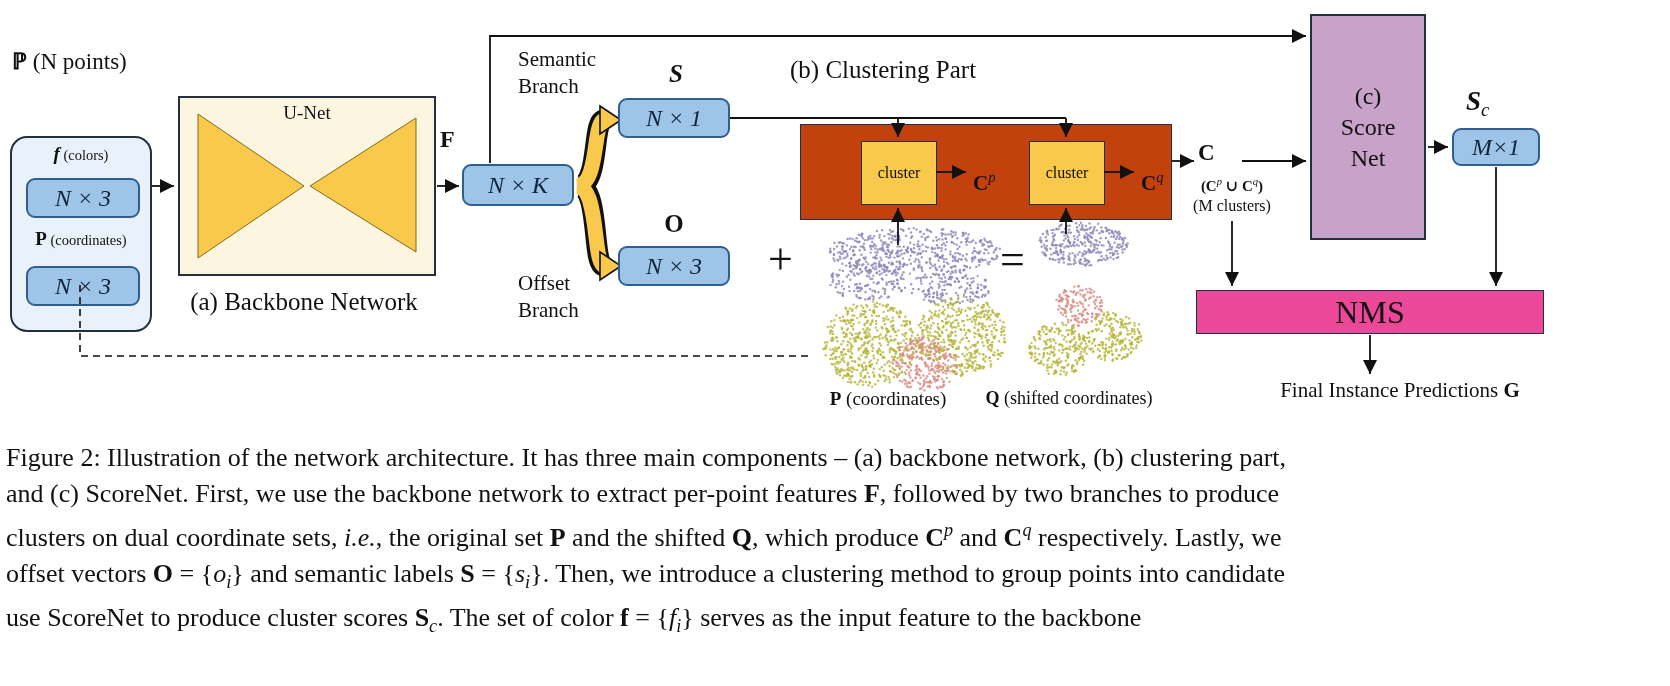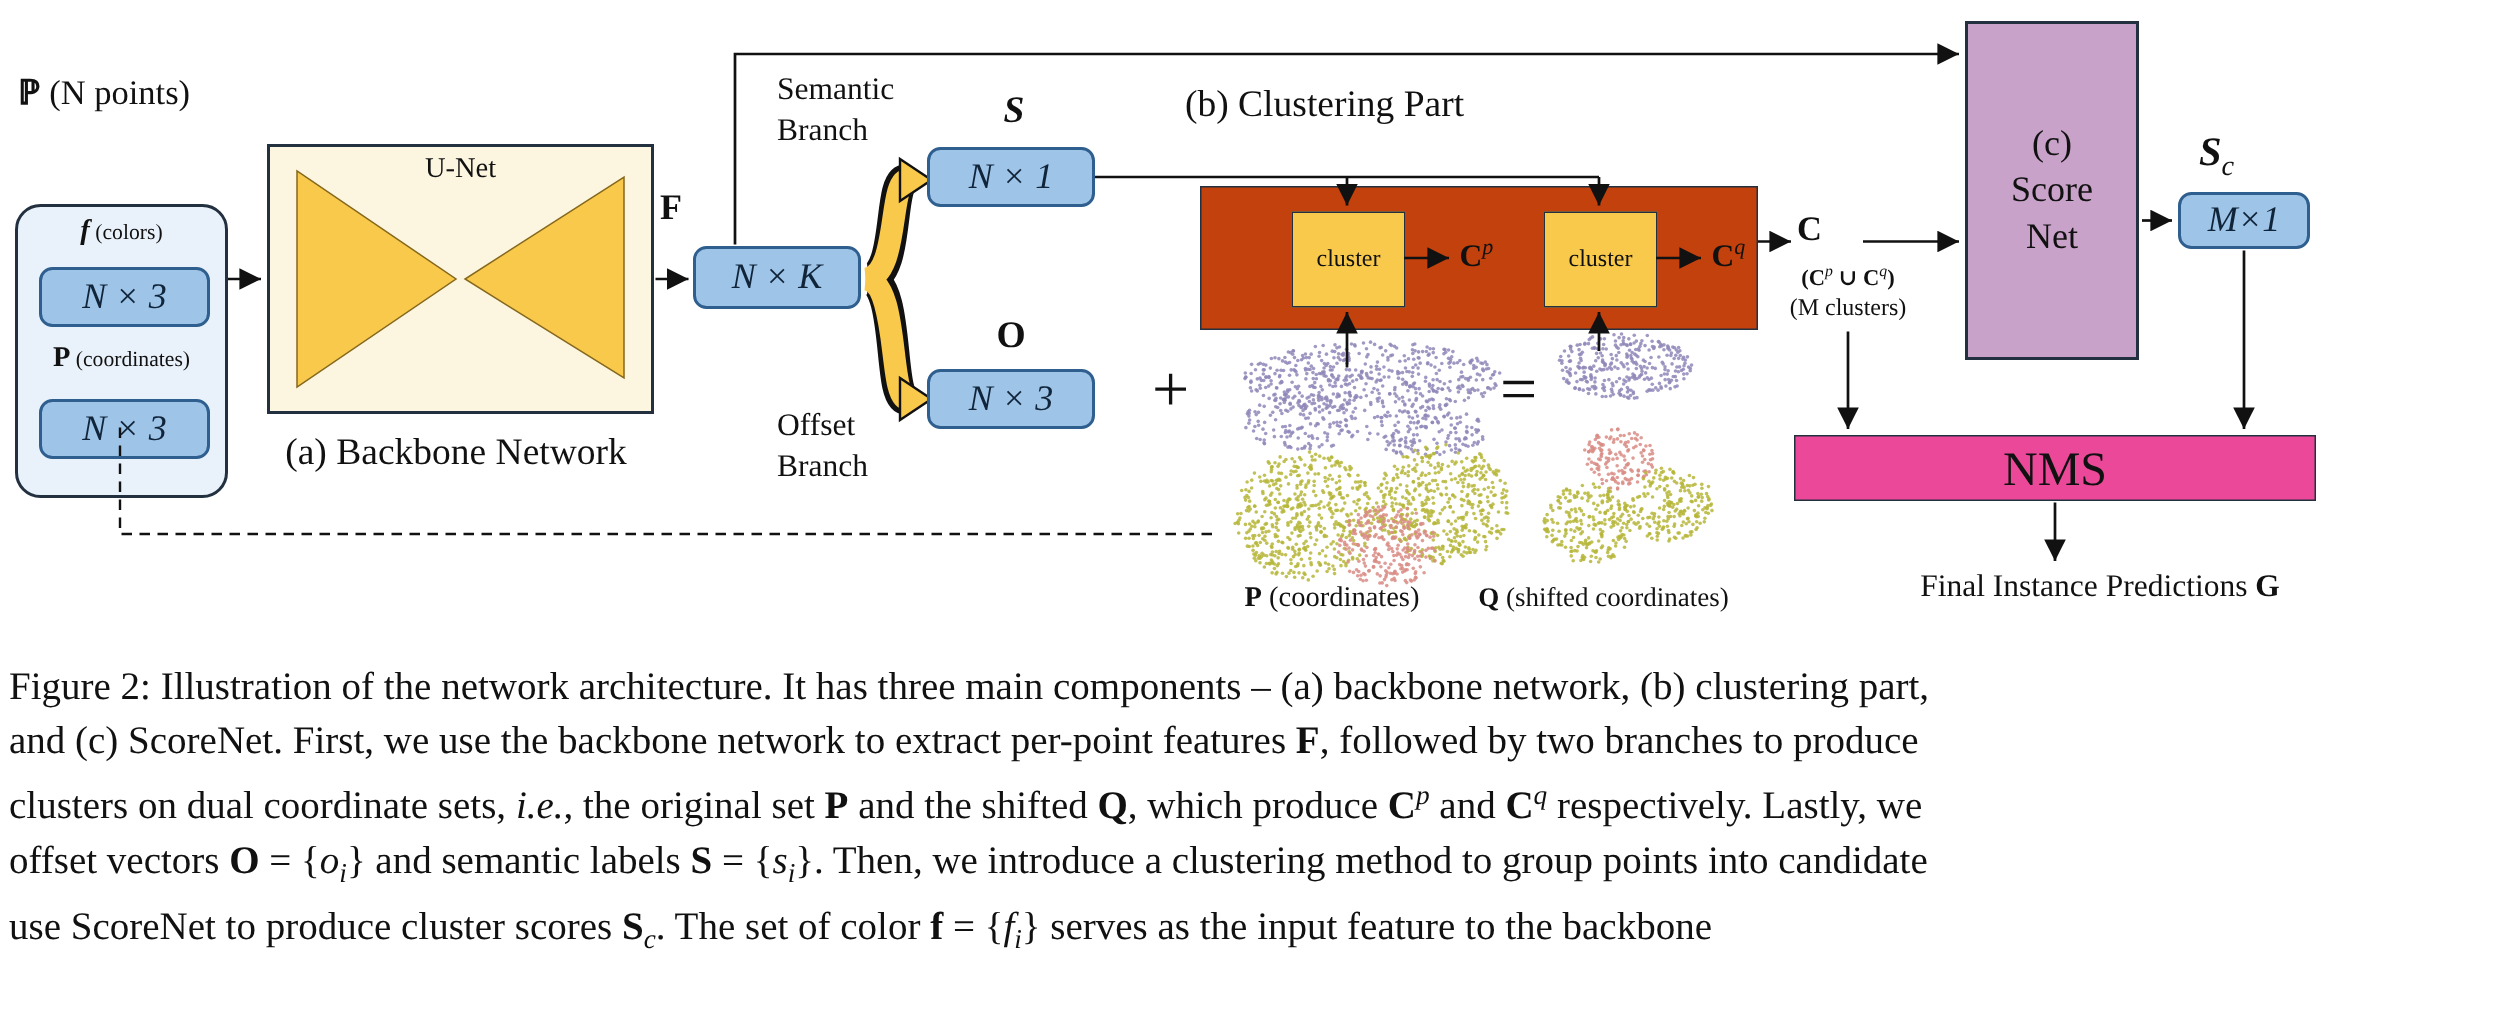--- a/index.html
+++ b/index.html
@@ -50,21 +50,21 @@
 
   .s-label { left:660px; top:60px; width:32px; text-align:center; font-size:25px; }
   .o-label { left:658px; top:210px; width:32px; text-align:center; font-size:25px; }
 
   .clustering-title { left:790px; top:56px; width:330px; font-size:25px; }
   .clustering-box { left:800px; top:124px; width:372px; height:96px;
     background:#c2410c; border:1.6px solid #22303f; }
   .clusterbox { position:absolute; width:76px; height:64px;
     background:#F9C94C; border:1.3px solid #22303f;
     display:flex; align-items:center; justify-content:center; font-size:16px; }
-  .cp,.cq { position:absolute; font-size:21px; white-space:nowrap; }
+  .cp,.cq { position:absolute; font-size:21px; white-space:nowrap;margin-top:12px; }
 
   .op-plus { left:768px; top:234px; font-size:44px; }
   .op-eq   { left:1000px; top:234px; font-size:44px; }
 
   .pc-caption { left:805px; top:388px; width:166px; text-align:center; font-size:19px; }
   .qc-caption { left:978px; top:388px; width:182px; text-align:center; font-size:18px; }
 
   .c-label { left:1198px; top:140px; font-size:23px; }
   .c-union { left:1178px; top:176px; width:108px; text-align:center; font-size:15px; }
   .c-mnote { left:1178px; top:197px; width:108px; text-align:center; font-size:16px; }

